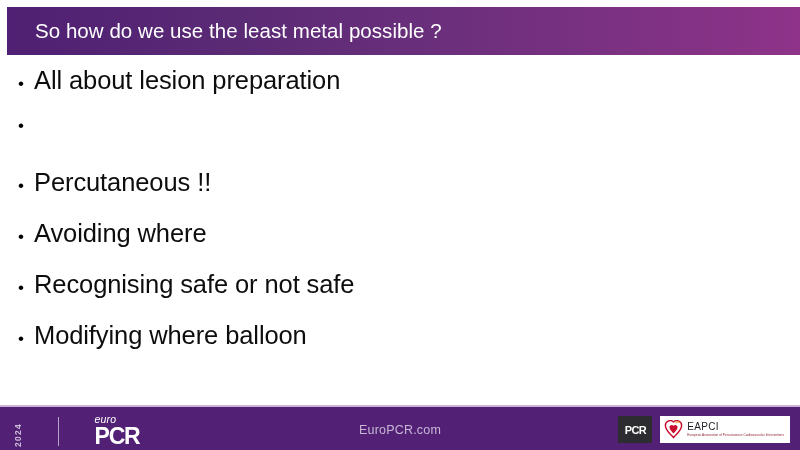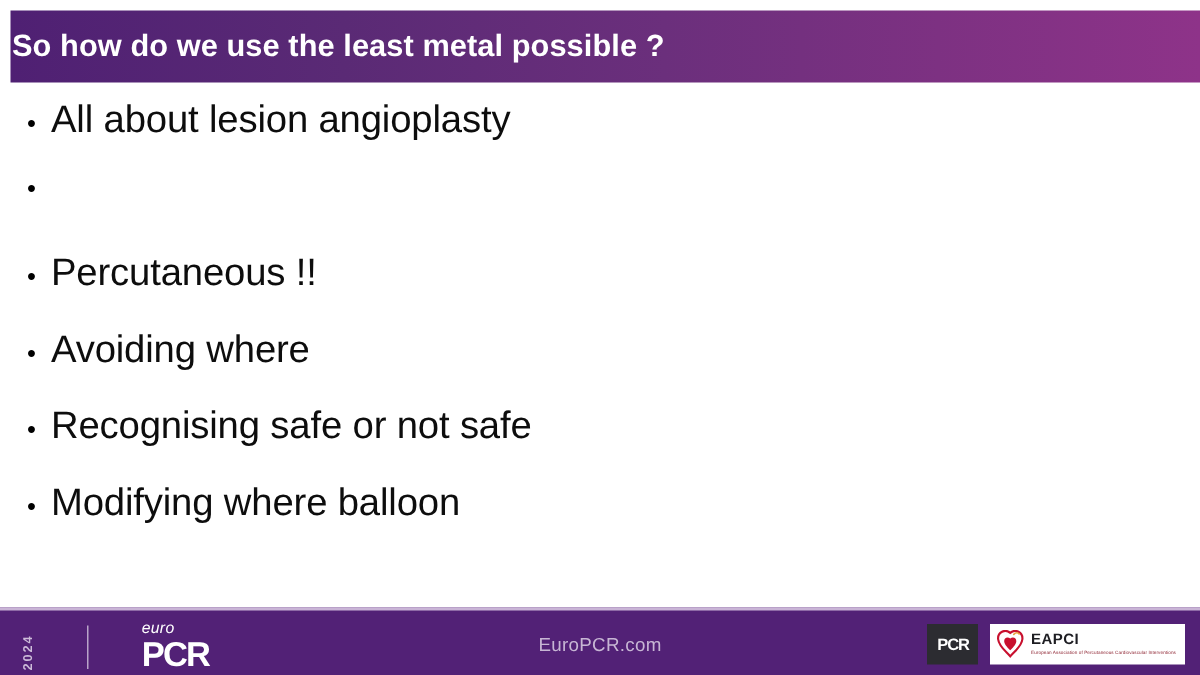--- a/index.html
+++ b/index.html
@@ -27,23 +27,23 @@
     top: 7px;
     width: 793px;
     height: 48px;
     background: linear-gradient(to right, #4f2073 0%, #5a2a75 28%, #6b2f7c 55%, #7d3182 78%, #8e3389 100%);
     display: flex;
     align-items: center;
   }
   #title-text {
     color: #ffffff;
     font-size: 20.5px;
-    font-weight: 700;
+    font-weight: 400;
     letter-spacing: 0.05px;
-    padding-left: 1px;
+    padding-left: 28px;
     white-space: nowrap;
     font-family: "Liberation Sans", sans-serif;
   }
 
   
   #body-list {
     position: absolute;
     left: 0;
     top: 66px;
     width: 760px;
@@ -189,21 +189,21 @@
   }
   #eapci-words {
     display: flex;
     flex-direction: column;
     justify-content: center;
     line-height: 1;
   }
   #eapci-name {
     color: #1d1d22;
     font-size: 10px;
-    font-weight: 700;
+    font-weight: 400;
     letter-spacing: 0.3px;
   }
   #eapci-sub {
     color: #8d2230;
     font-size: 3.1px;
     letter-spacing: 0.05px;
     margin-top: 2px;
     white-space: nowrap;
     transform-origin: left center;
   }
@@ -213,21 +213,21 @@
 
 <div id="slide">
 
   <div id="title-band">
     <div id="title-text">So how do we use the least metal possible ?</div>
   </div>
 
   <ul id="body-list">
     <li class="bullet-row">
       <span class="bullet-dot">•</span>
-      <span class="bullet-label">All about lesion angioplasty</span>
+      <span class="bullet-label">All about lesion preparation</span>
     </li>
     <li class="bullet-row">
       <span class="bullet-dot">•</span>
     </li>
     <li class="bullet-row">
       <span class="bullet-dot">•</span>
       <span class="bullet-label">Percutaneous !!</span>
     </li>
     <li class="bullet-row">
       <span class="bullet-dot">•</span>

